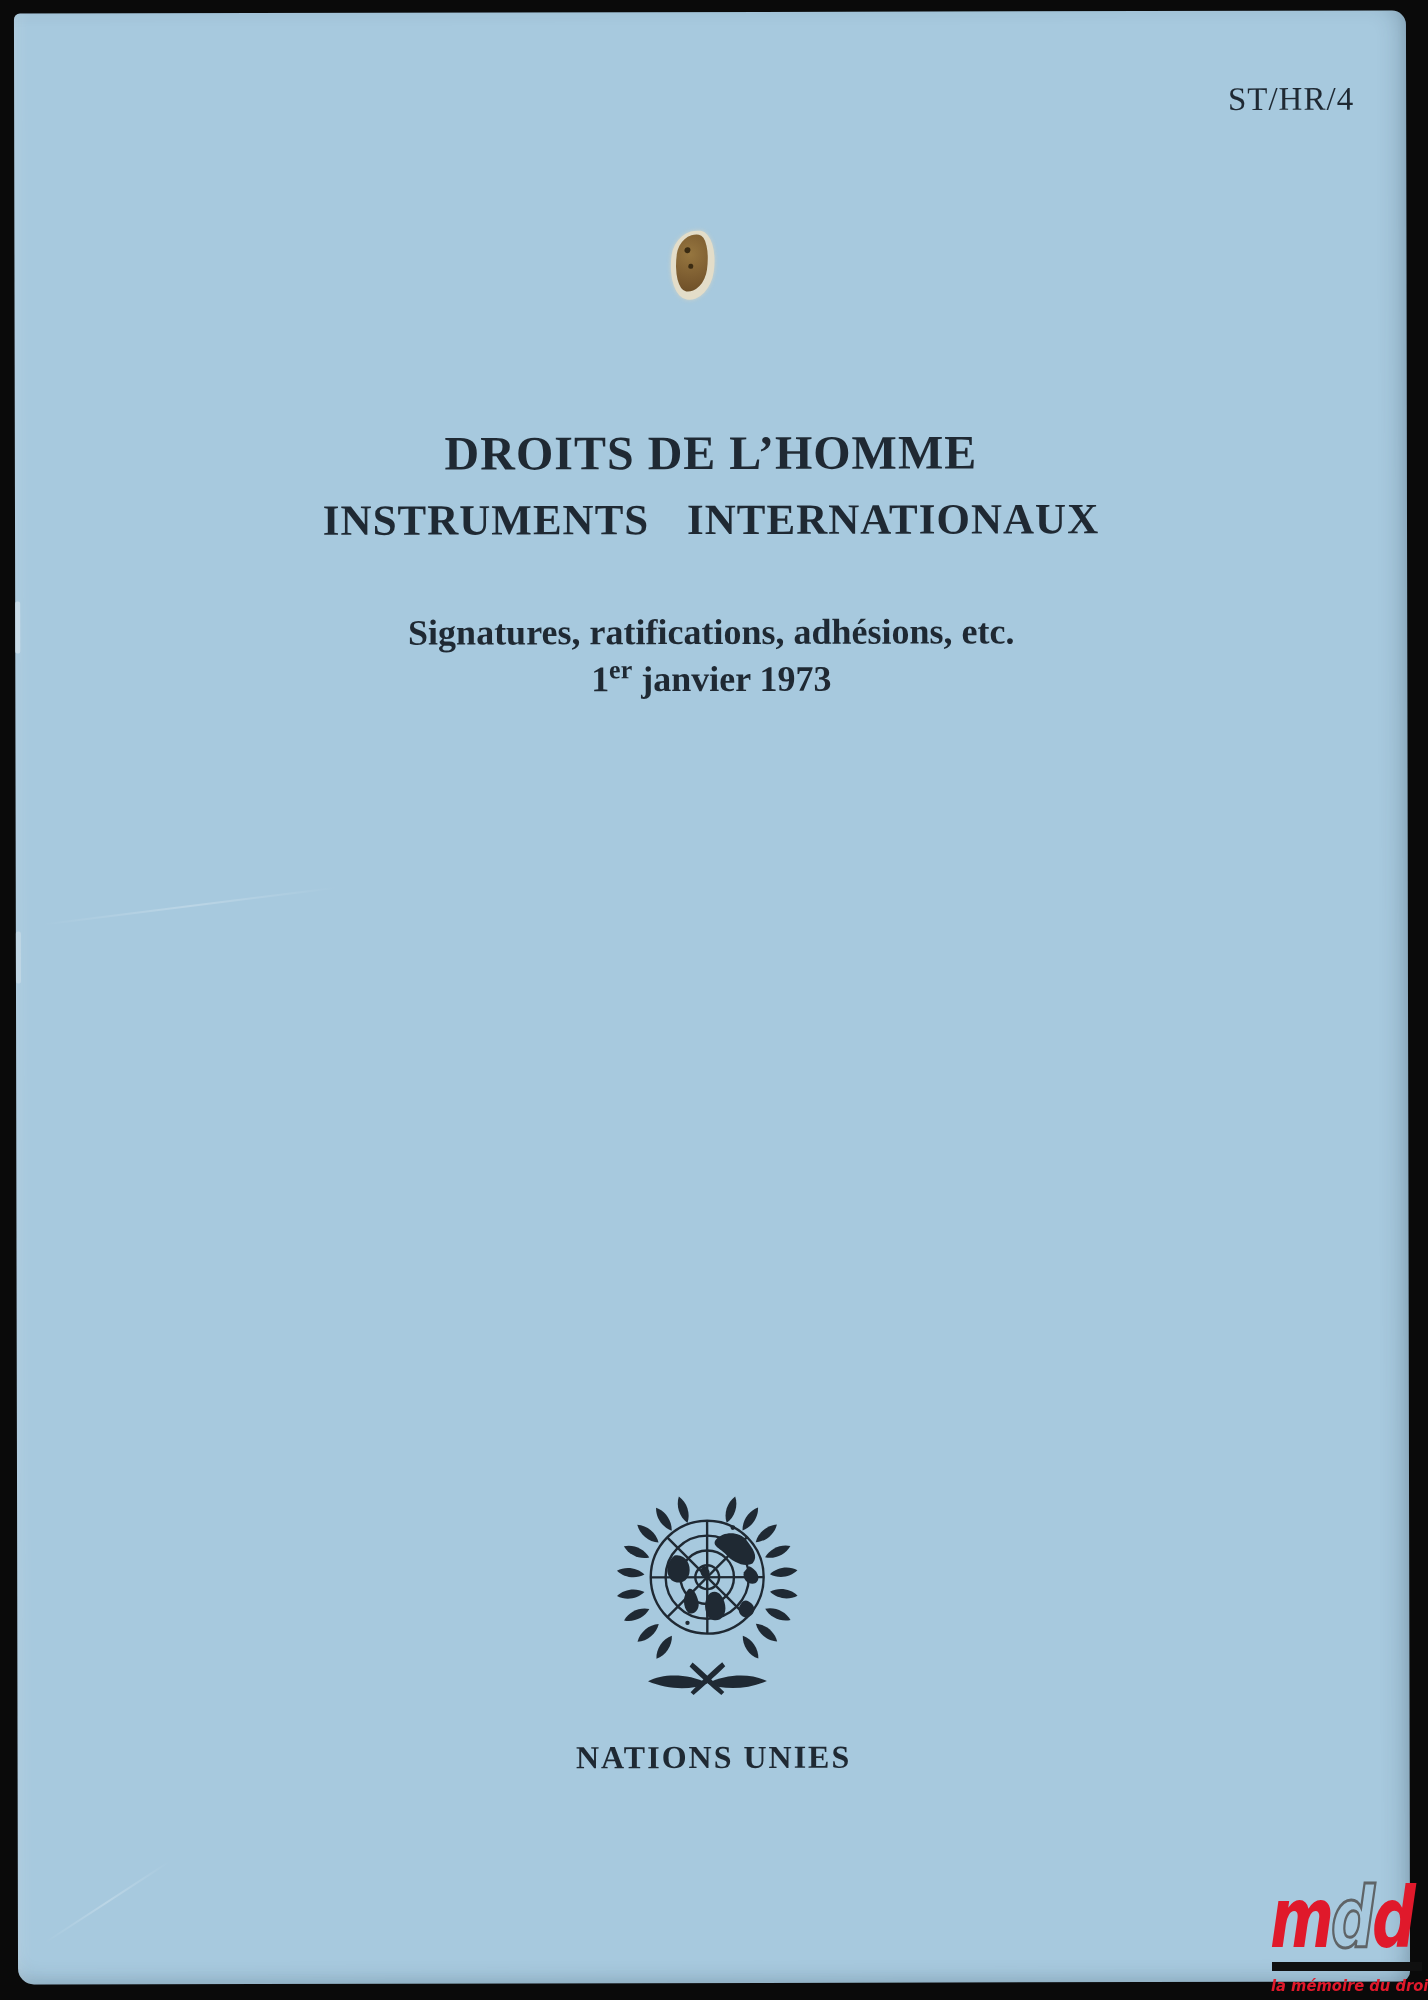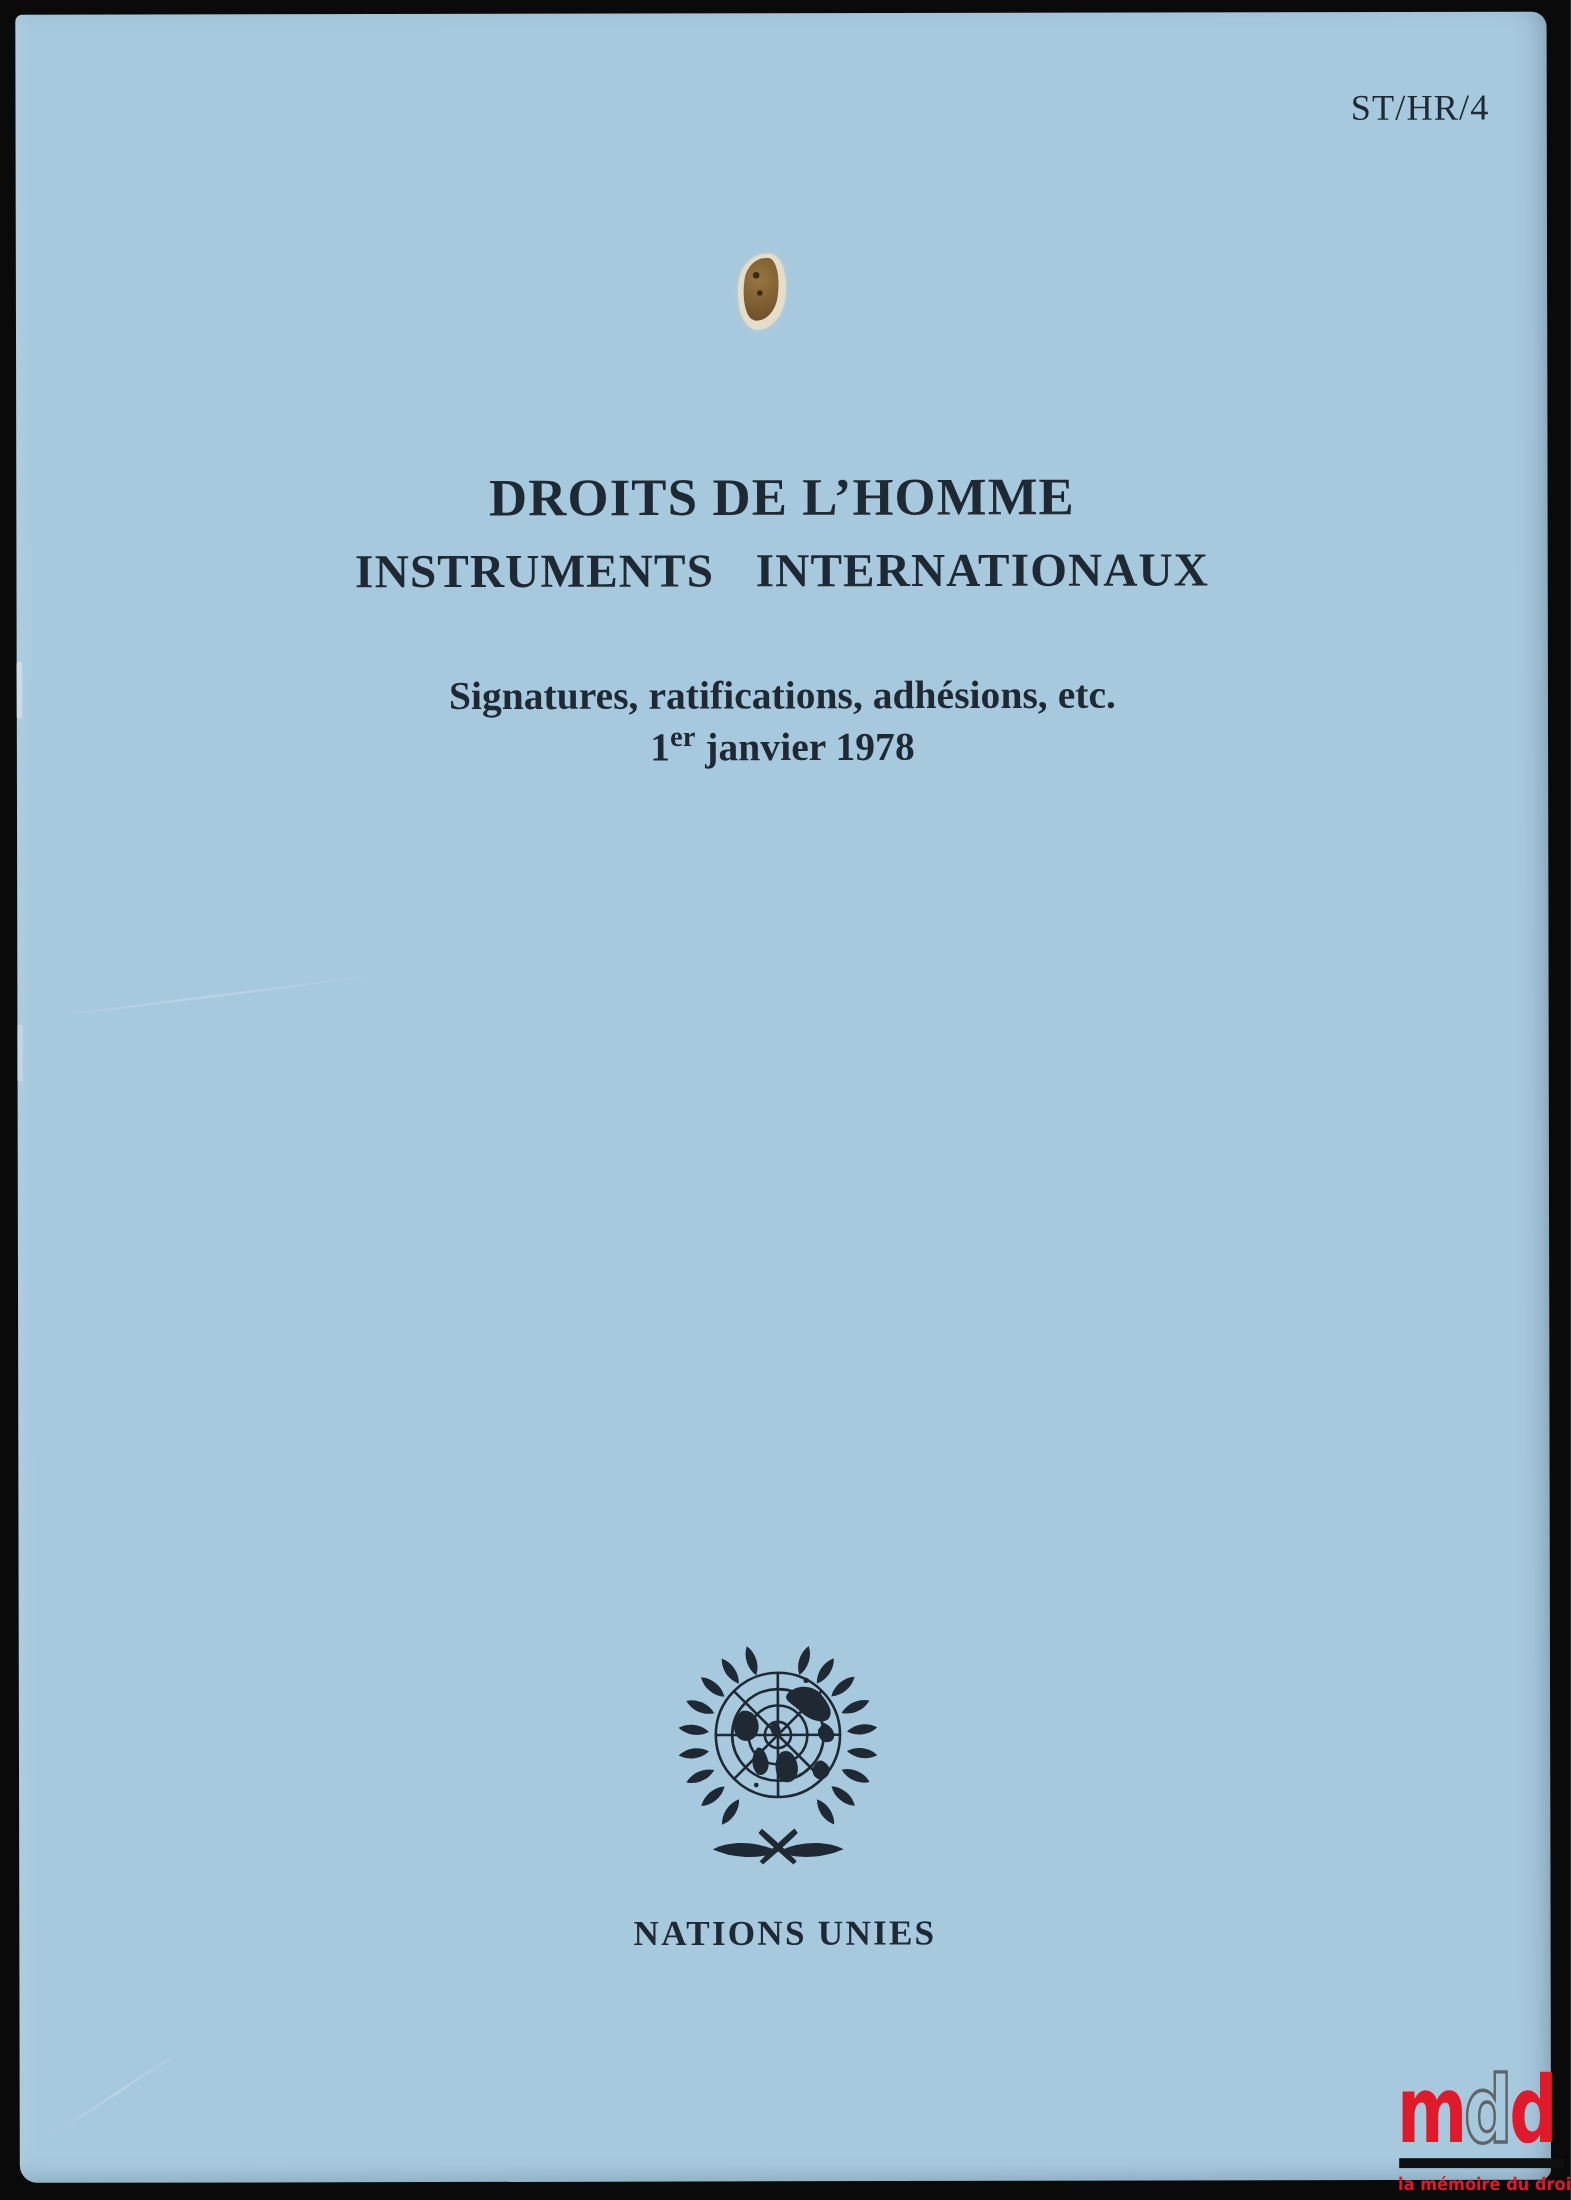--- a/index.html
+++ b/index.html
@@ -54,21 +54,21 @@
   .crease-2{left:14px;top:1888px;width:150px;transform:rotate(-33deg);}
   .staple{position:absolute;left:0px;width:5px;background:#cfe0ea;opacity:.8;border-radius:2px;}
   .staple-1{top:588px;height:52px;}
   .staple-2{top:918px;height:52px;opacity:.55;}
 
   
   .emblem{position:absolute;left:573px;top:1480px;width:234px;height:210px;}
   .emblem svg{overflow:visible;display:block;}
 
   
-  .mdd{position:absolute;left:1262px;top:1880px;width:166px;height:120px;}
+  .mdd{position:absolute;left:1262px;top:1880px;width:166px;height:120px;font-style:italic;}
   .mdd-letters{
     position:absolute;left:8px;top:-4px;white-space:nowrap;
     font-family:"DejaVu Sans", sans-serif;font-weight:bold;
     font-size:84px;line-height:84px;letter-spacing:-4px;
     transform:scaleX(0.73);transform-origin:left top;
   }
   .mdd-red{color:#e0192b;}
   .mdd-outline{color:transparent;-webkit-text-stroke:3px #5f6467;}
   .mdd-bar{position:absolute;left:10px;top:82px;width:150px;height:9px;background:#101010;}
   .mdd-tagline{
@@ -87,21 +87,21 @@
 
   <div class="speck">
     <div class="speck-inner"></div>
     <div class="speck-dot" style="left:12px;top:18px;"></div>
     <div class="speck-dot" style="left:18px;top:34px;width:5px;height:5px;"></div>
   </div>
 
   <div class="centered title-1 ink">DROITS DE L’HOMME</div>
   <div class="centered title-2 ink">INSTRUMENTS INTERNATIONAUX</div>
   <div class="centered subtitle-1 ink">Signatures, ratifications, adhésions, etc.</div>
-  <div class="centered subtitle-2 ink"><span>1</span><sup>er</sup>&nbsp;<span>janvier 1978</span></div>
+  <div class="centered subtitle-2 ink"><span>1</span><sup>er</sup>&nbsp;<span>janvier 1973</span></div>
 
   <div class="emblem">
     <svg viewBox="0 -6 234 212" width="234" height="210" xmlns="http://www.w3.org/2000/svg">
 
       <g stroke="#1f2933" stroke-width="2.4" fill="none">
         <circle cx="117" cy="80" r="57"></circle>
         <circle cx="117" cy="80" r="42"></circle>
         <circle cx="117" cy="80" r="27"></circle>
         <circle cx="117" cy="80" r="12"></circle>
         <line x1="60" y1="80" x2="174" y2="80"></line>

